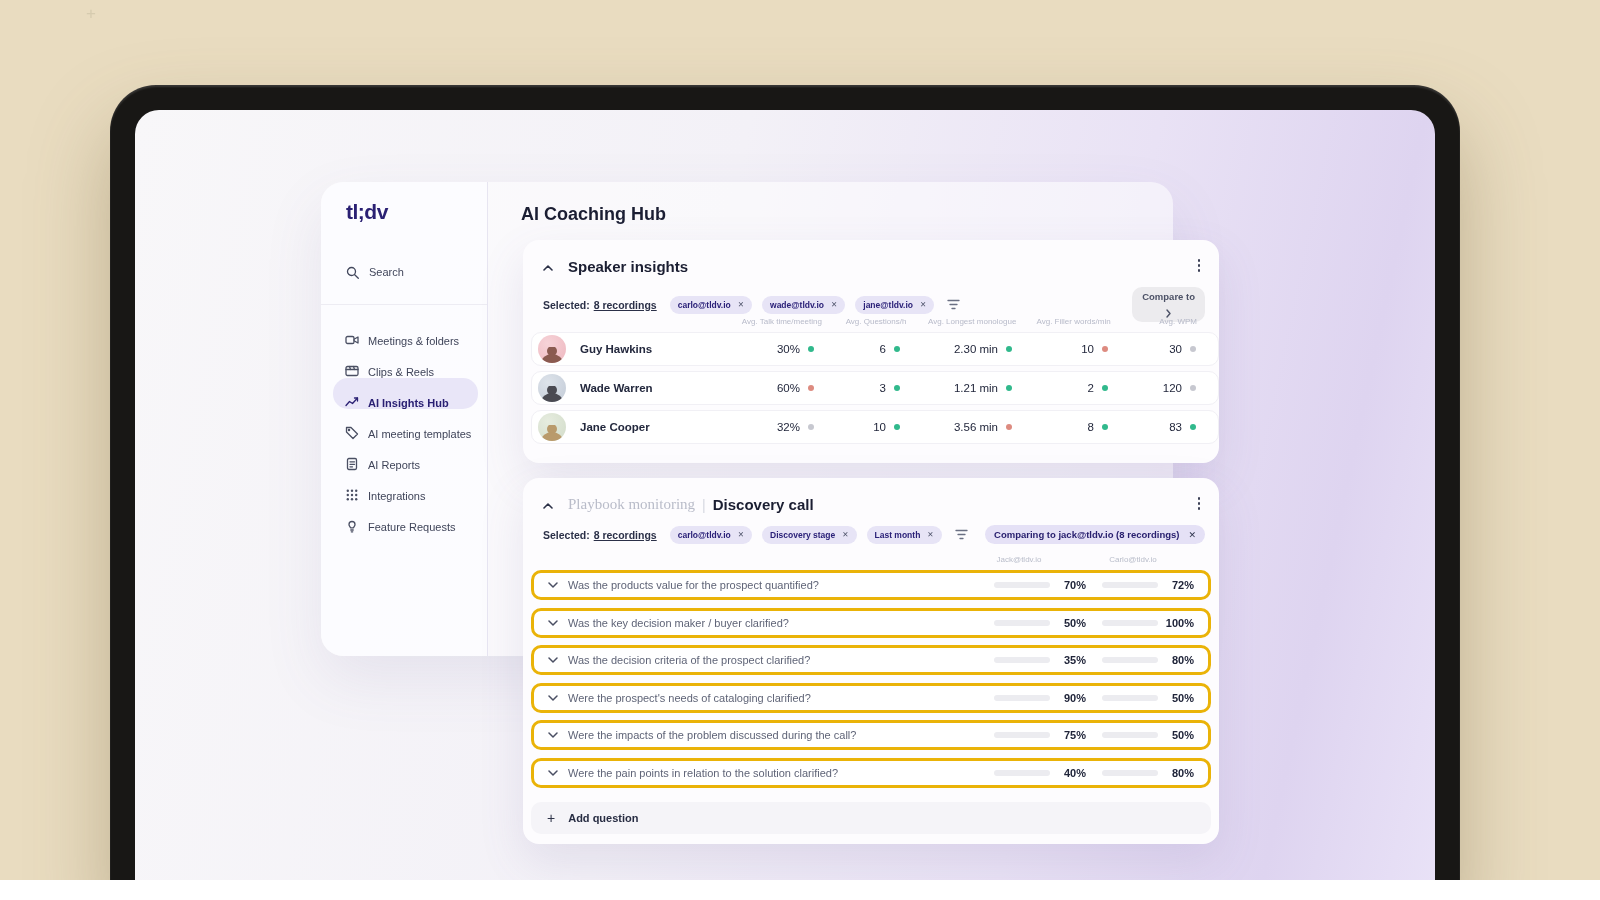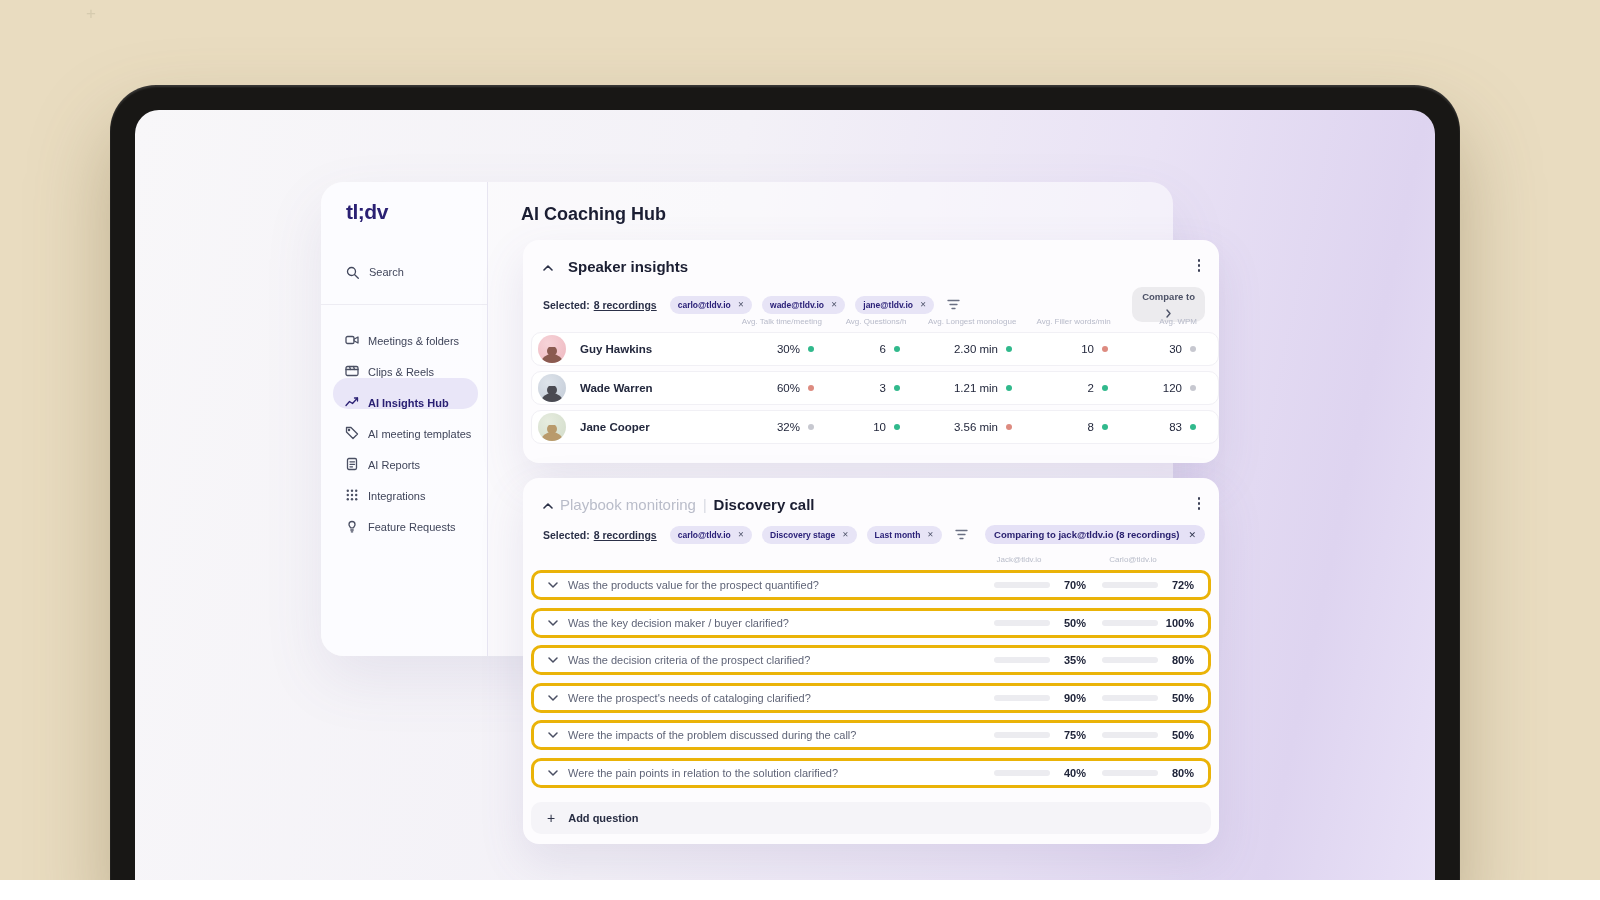--- a/index.html
+++ b/index.html
@@ -33,21 +33,21 @@
   .page-title { position:absolute; left:386px; top:94px; font-size:18px; font-weight:600; color:#1b1e33; }
 
   
   .card { position:absolute; left:388px; width:696px; background:#fdfcfe; border-radius:16px;
     box-shadow:0 18px 45px rgba(105,95,155,.13); }
   .card-speaker { top:130px; height:223px; }
   .card-playbook { top:368px; height:366px; }
 
   .card-header { position:absolute; top:16px; left:20px; right:14px; display:flex; align-items:flex-end; }
   .sec-title { margin-left:15px; font-size:15px; font-weight:600; color:#1b1e32; }
-  .sec-title-muted { margin-left:7px; font-size:15px; font-weight:500; color:#b9bcc9; }
+  .sec-title-muted { margin-left:15px; font-size:15px; font-weight:500; color:#b9bcc9;font-family:Liberation Serif, serif; }
   .sec-sep { margin:0 7px; font-size:14px; color:#d5d7e0; font-weight:300; }
   .sec-title2 { font-size:15px; font-weight:600; color:#1b1e32; }
   .kebab { margin-left:auto; display:flex; flex-direction:column; gap:2.5px; padding:3px 5px; cursor:pointer; }
   .kebab i { width:2.5px; height:2.5px; border-radius:50%; background:#3a3f55; }
 
   .filter-row { position:absolute; top:47px; left:20px; right:14px; display:flex; align-items:center; }
   .selected-lbl { font-size:10.5px; font-weight:600; color:#2b3048; }
   .selected-val { font-size:10.5px; font-weight:600; color:#2b3048; text-decoration:underline; margin-left:4px; }
   .chips { display:flex; gap:10px; margin-left:13px; }
   .chip { display:flex; align-items:center; gap:7px; background:#e7e4f6; border-radius:9px;

